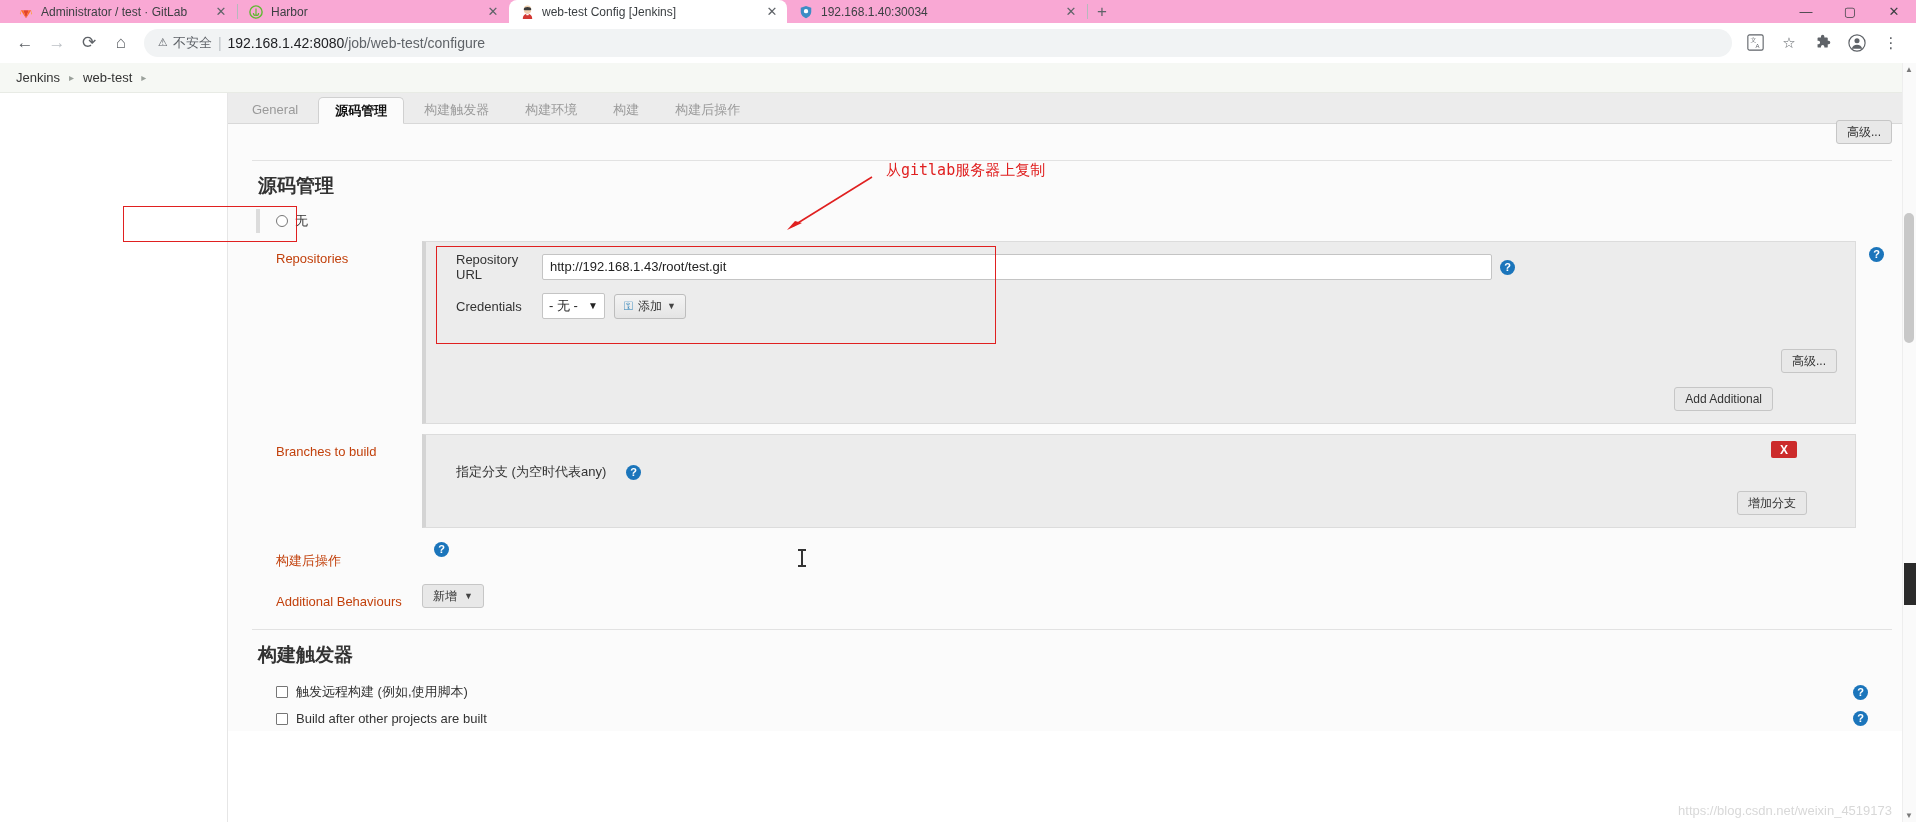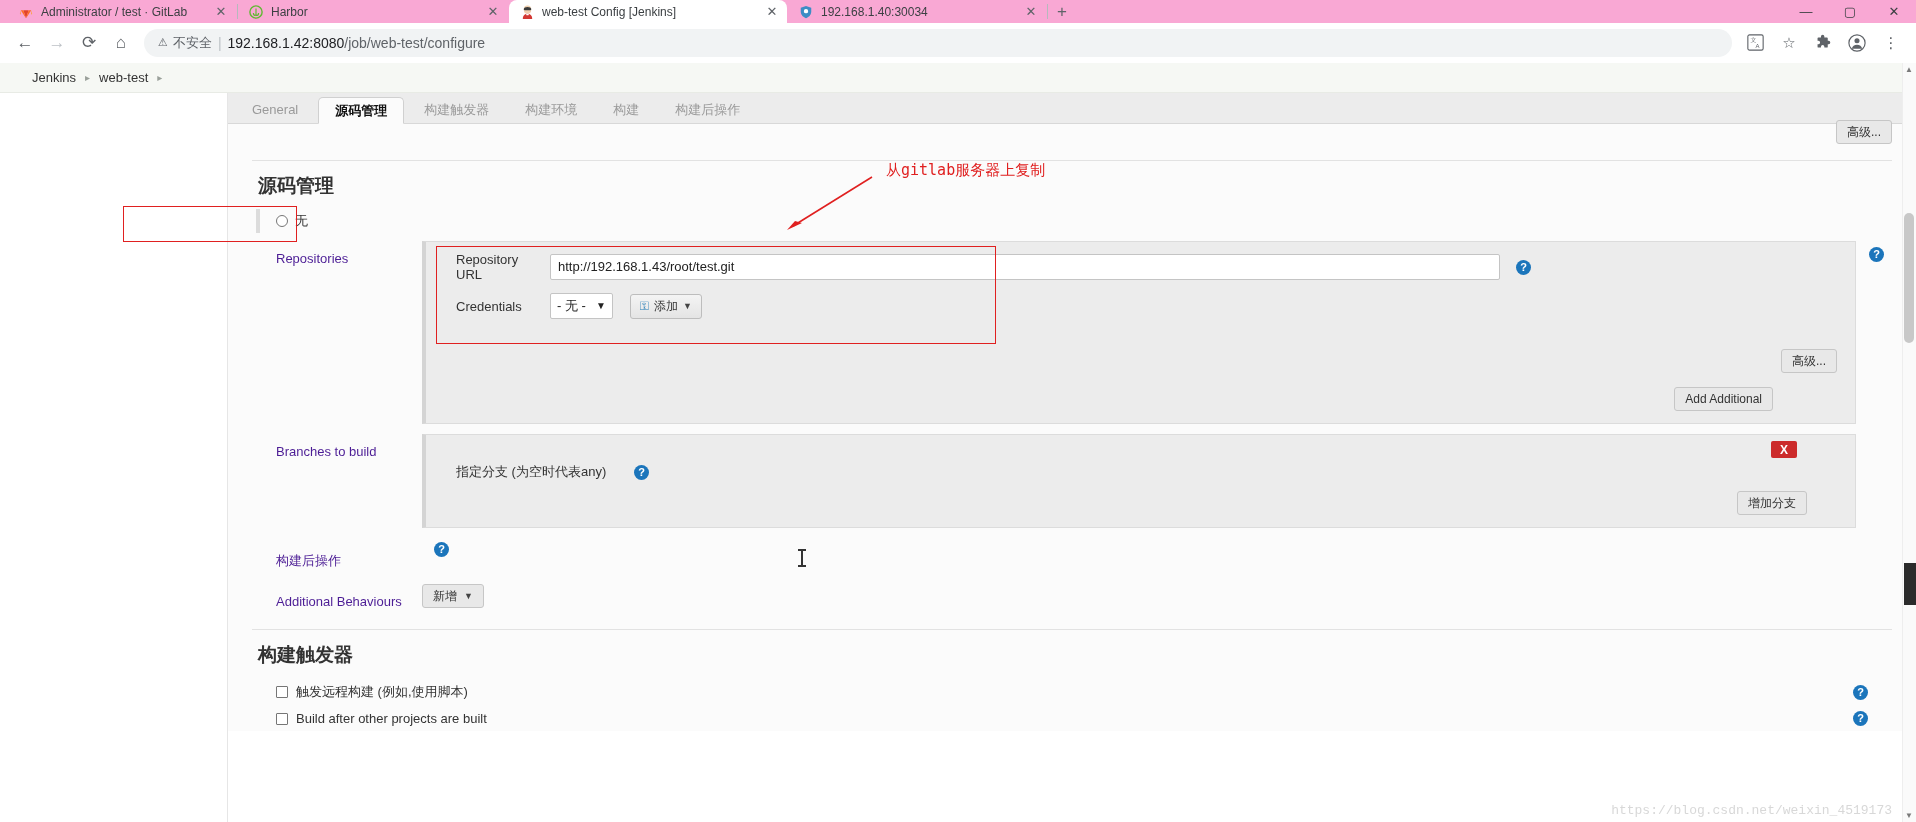--- a/index.html
+++ b/index.html
@@ -67,21 +67,21 @@
   .tb-icon { width: 30px; height:30px; display:flex; align-items:center; justify-content:center; color:#5f6368; font-size:15px; }
 
   
   .viewport {
     position: absolute; top: 63px; left: 0;
     width: 1916px; height: 759px; background: #fff; overflow: hidden;
   }
 
   .breadcrumbs {
     height: 30px; background: #f6f8f4; border-bottom: 1px solid #e8ebe5;
-    display: flex; align-items: center; padding-left: 32px; gap: 9px;
+    display: flex; align-items: center; padding-left: 16px; gap: 9px;
     font-size: 13px; color: #4a4a4a;
   }
   .breadcrumbs .sep { color:#9aa09a; font-size:10px; }
   .crumb { color:#333; }
 
   .page-body { display: flex; height: 729px; }
   .side-gutter { width: 228px; flex: 0 0 228px; background: #fff; border-right:1px solid #e6e6e6; }
   .main-col { flex: 1 1 auto; background: #fff; position: relative; }
 
   .tabbar {
@@ -123,31 +123,31 @@
   .radio.checked::after {
     content:""; position:absolute; left:2px; top:2px; width:6px; height:6px;
     border-radius:50%; background:#1a73e8;
   }
   .scm-block { border-left: 4px solid #dcdcdc; margin-left: 4px; padding-left:2px; }
 
   
   .frow { display: flex; align-items: flex-start; }
   .flabel {
     width: 170px; flex: 0 0 170px; text-align: left; font-size: 13px;
-    color: #4c1d95; padding: 10px 12px 0 24px;
+    color: #c2410c; padding: 10px 12px 0 24px;
   }
   .fbody { flex: 1 1 auto; min-width: 0; }
 
   .panel {
     background: #ececec; border: 1px solid #dcdcdc; border-left: 4px solid #d4d4d4;
     position: relative;
   }
   .panel-inner { padding: 10px 12px 12px 12px; }
 
-  .field-row { display:flex; align-items:center; gap: 8px; margin-bottom: 11px; }
+  .field-row { display:flex; align-items:center; gap: 0; margin-bottom: 11px; }
   .field-label { width: 104px; flex:0 0 104px; font-size: 13px; color:#333; padding-left: 18px; }
   .textinput {
     height: 26px; background: #fff; border: 1px solid #c4c4c4; border-radius: 2px;
     font-size: 13px; color: #222; padding: 0 7px; line-height: 24px;
     white-space: nowrap; overflow: hidden;
   }
   .select {
     height: 26px; background: #fff; border: 1px solid #c4c4c4; border-radius: 2px;
     font-size: 13px; color: #222; padding: 0 6px; display:inline-flex;
     align-items:center; gap: 10px; line-height: 24px;
@@ -189,21 +189,21 @@
 
   .scrollbar-v {
     position:absolute; right:0; top:0; width: 14px; height: 759px; background:#fafafa;
     border-left: 1px solid #eee;
   }
   .sb-thumb { position:absolute; right:2px; width:10px; background:#c8c8c8; border-radius:5px; }
   .sb-arrow { position:absolute; right:1px; width:12px; text-align:center; font-size:8px; color:#7a7a7a; }
 
   .watermark {
     position:absolute; right: 24px; bottom: 4px; font-size: 13px; color: #d8d8d8;
-    font-family: Liberation Mono, monospace; white-space: nowrap;
+    font-family: Liberation Sans, sans-serif; white-space: nowrap;
   }
 
   .caret-cursor {
     position: absolute; width: 2px; height: 18px; background: #333;
   }
   .caret-cursor::before, .caret-cursor::after {
     content:""; position:absolute; left:-3px; width:8px; height:2px; background:#333;
   }
   .caret-cursor::before { top:0; }
   .caret-cursor::after { bottom:0; }
@@ -245,21 +245,21 @@
         <svg width="15" height="15" viewBox="0 0 16 16">
             <ellipse cx="8" cy="6" rx="4" ry="4.4" fill="#f0d0b0"></ellipse>
             <path d="M4 5.5c0-3 8-3 8 0 0 1-1 1.2-4 1.2S4 6.5 4 5.5z" fill="#3b3b3b"></path>
             <path d="M3 16c0-4 2.4-5.5 5-5.5S13 12 13 16z" fill="#d33833"></path>
             <path d="M6.5 10.5h3l-.4 1.5h-2.2z" fill="#fff"></path>
           </svg>
       </span>
       <span class="tlabel">web-test Config [Jenkins]</span>
       <span class="tclose">✕</span>
     </div>
-    <div class="tab" style="width:258px;">
+    <div class="tab" style="width:298px;">
       <span class="favicon">
         <svg width="14" height="14" viewBox="0 0 16 16">
             <path d="M8 1l6 2.2v4.3C14 11.2 11.4 14 8 15 4.6 14 2 11.2 2 7.5V3.2z" fill="#3c8dc5"></path>
             <path d="M8 4.5a2.5 2.5 0 100 5 2.5 2.5 0 000-5z" fill="#fff"></path>
           </svg>
       </span>
       <span class="tlabel">192.168.1.40:30034</span>
       <span class="tclose">✕</span>
     </div>
     <div class="tab-sep"></div>

